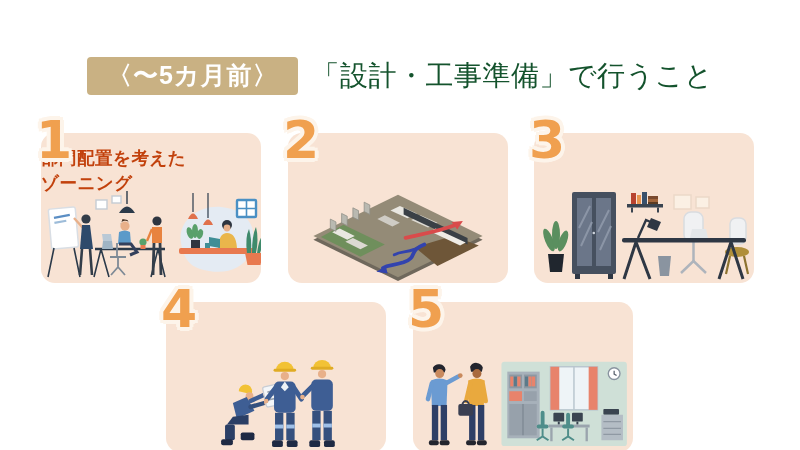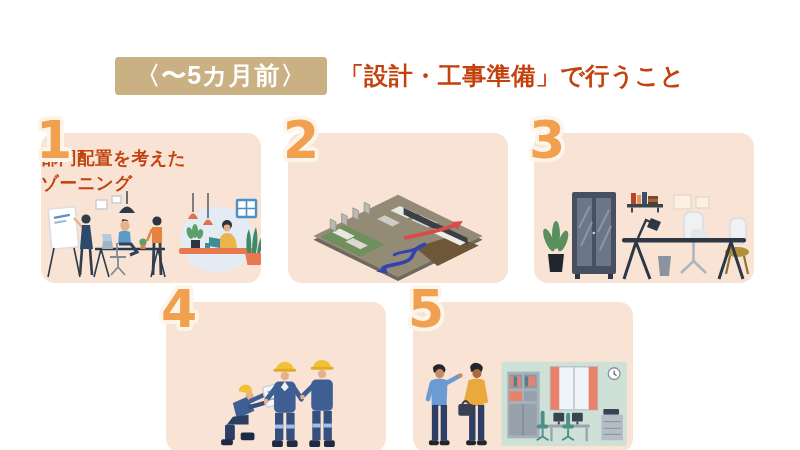--- a/index.html
+++ b/index.html
@@ -4,21 +4,21 @@
 <style>
   * { margin:0; padding:0; box-sizing:border-box; }
   html,body { width:800px; height:450px; }
   body { background:#ffffff; font-family:"Liberation Sans","DejaVu Sans",sans-serif; }
   .canvas { position:relative; width:800px; height:450px; background:#ffffff; overflow:hidden;margin-top:21px; }
 
   .header { position:absolute; top:36px; left:0; width:100%;
             display:flex; justify-content:center; align-items:center; gap:13px; }
   .badge { background:#c9b183; color:#ffffff; font-weight:bold; font-size:25px;
            padding:6px 20px 7px; border-radius:4px; letter-spacing:1px; line-height:1; }
-  .title { color:#c2410c; font-weight:bold; font-size:24px; letter-spacing:.5px; }
+  .title { color:#14532d; font-weight:normal; font-size:28px; letter-spacing:.5px; }
 
   .card { position:absolute; width:220px; height:150px; background:#f8e3d4; border-radius:14px; }
   .num  { position:absolute; top:-19px; left:-5px; z-index:2;
           font-family:"DejaVu Sans","Liberation Sans",sans-serif;
           font-size:52px; line-height:1; font-weight:bold; color:#f0a04f;
           text-shadow:-3px -3px 0 #fdf4ea, 3px -3px 0 #fdf4ea, -3px 3px 0 #fdf4ea,
                        3px 3px 0 #fdf4ea, 0 -4px 0 #fdf4ea, 0 4px 0 #fdf4ea,
                       -4px 0 0 #fdf4ea, 4px 0 0 #fdf4ea; }
   .card-title { color:#c2410c; font-weight:bold; font-size:17.5px; text-align:left;
                 padding-top:13px; line-height:1.42; white-space:pre-line; letter-spacing:.5px; }

